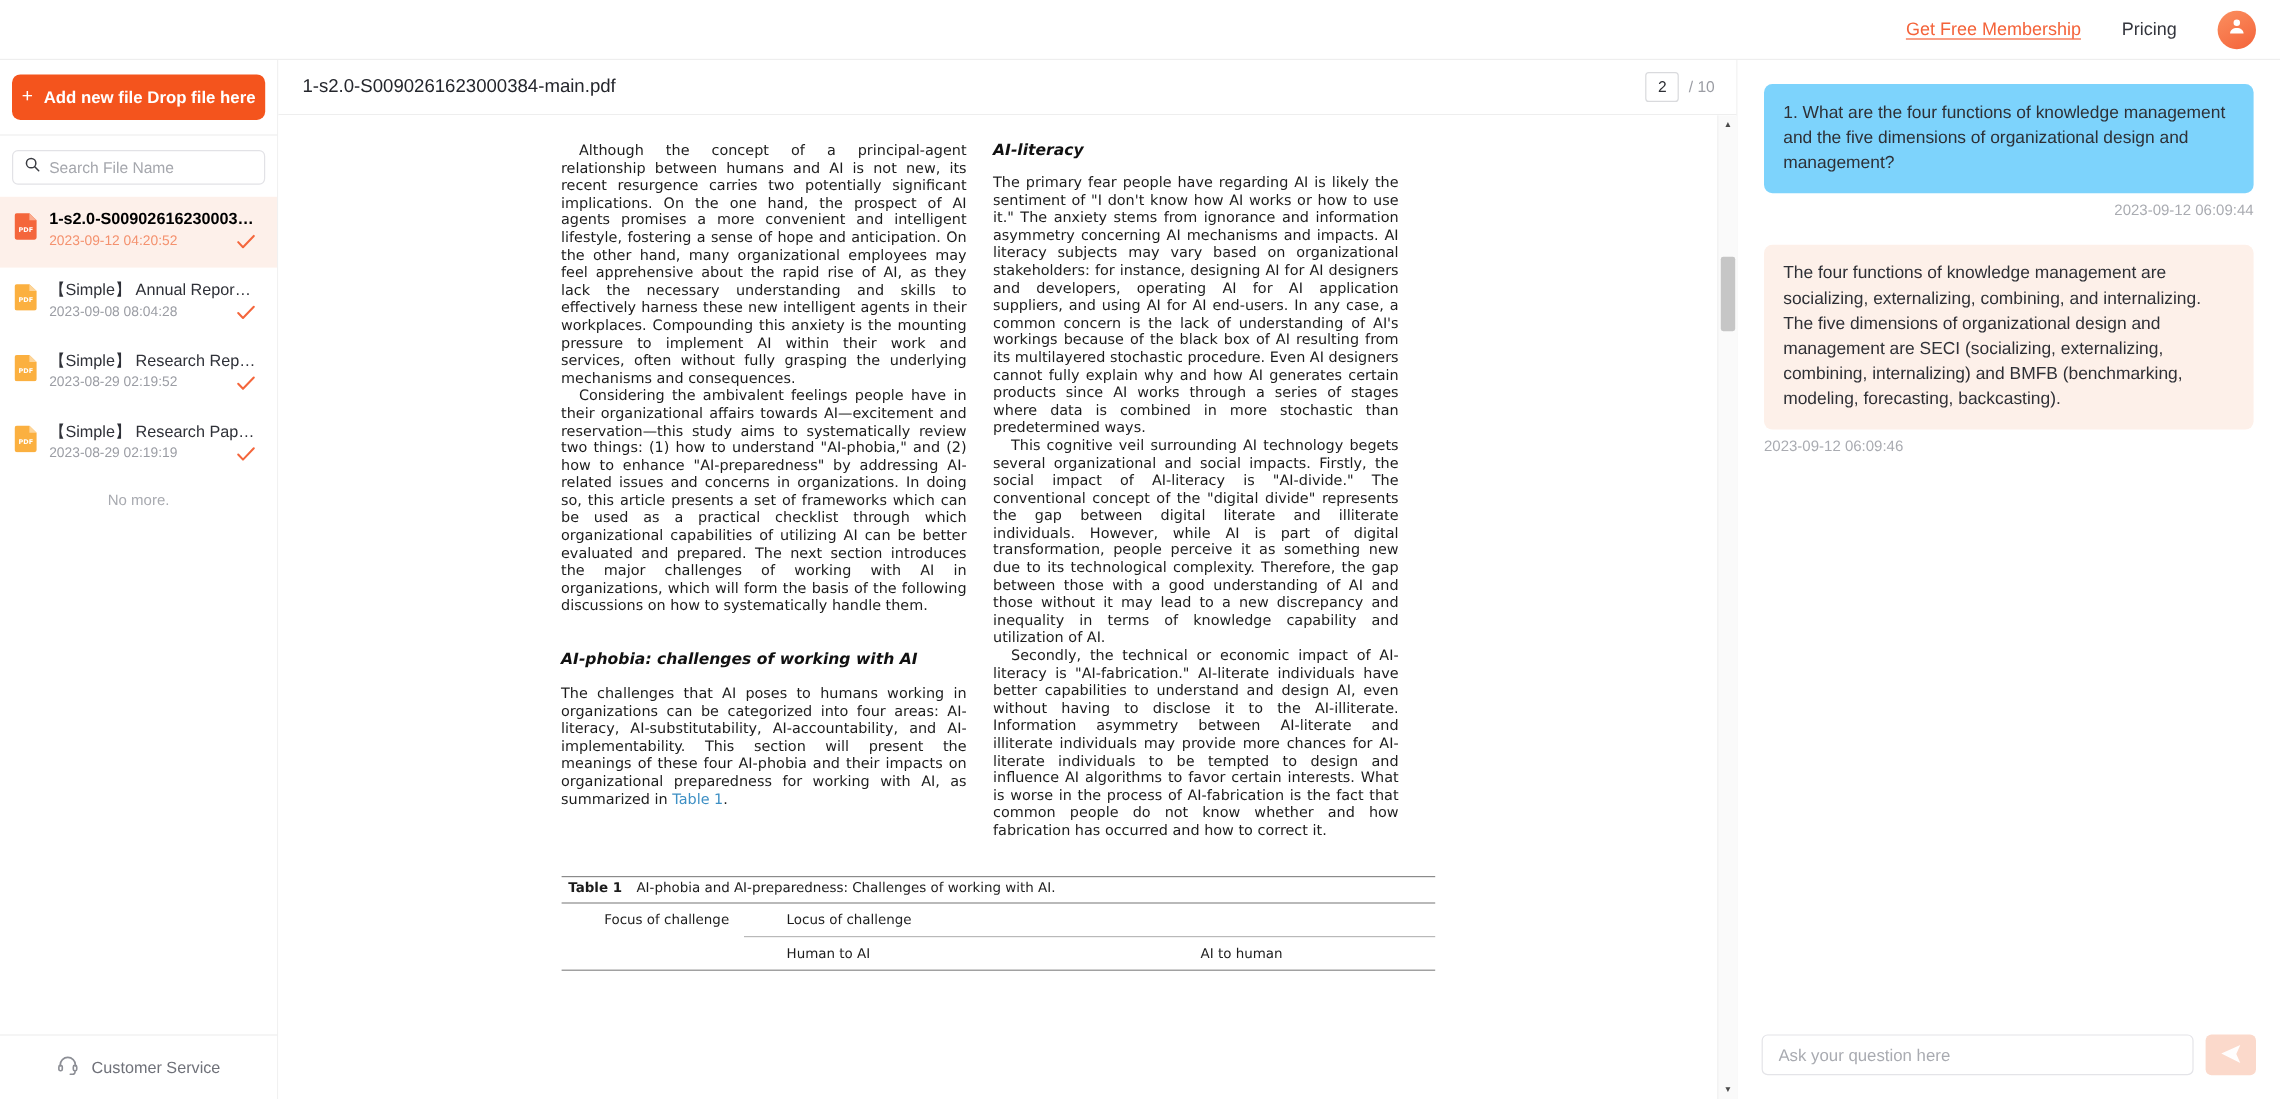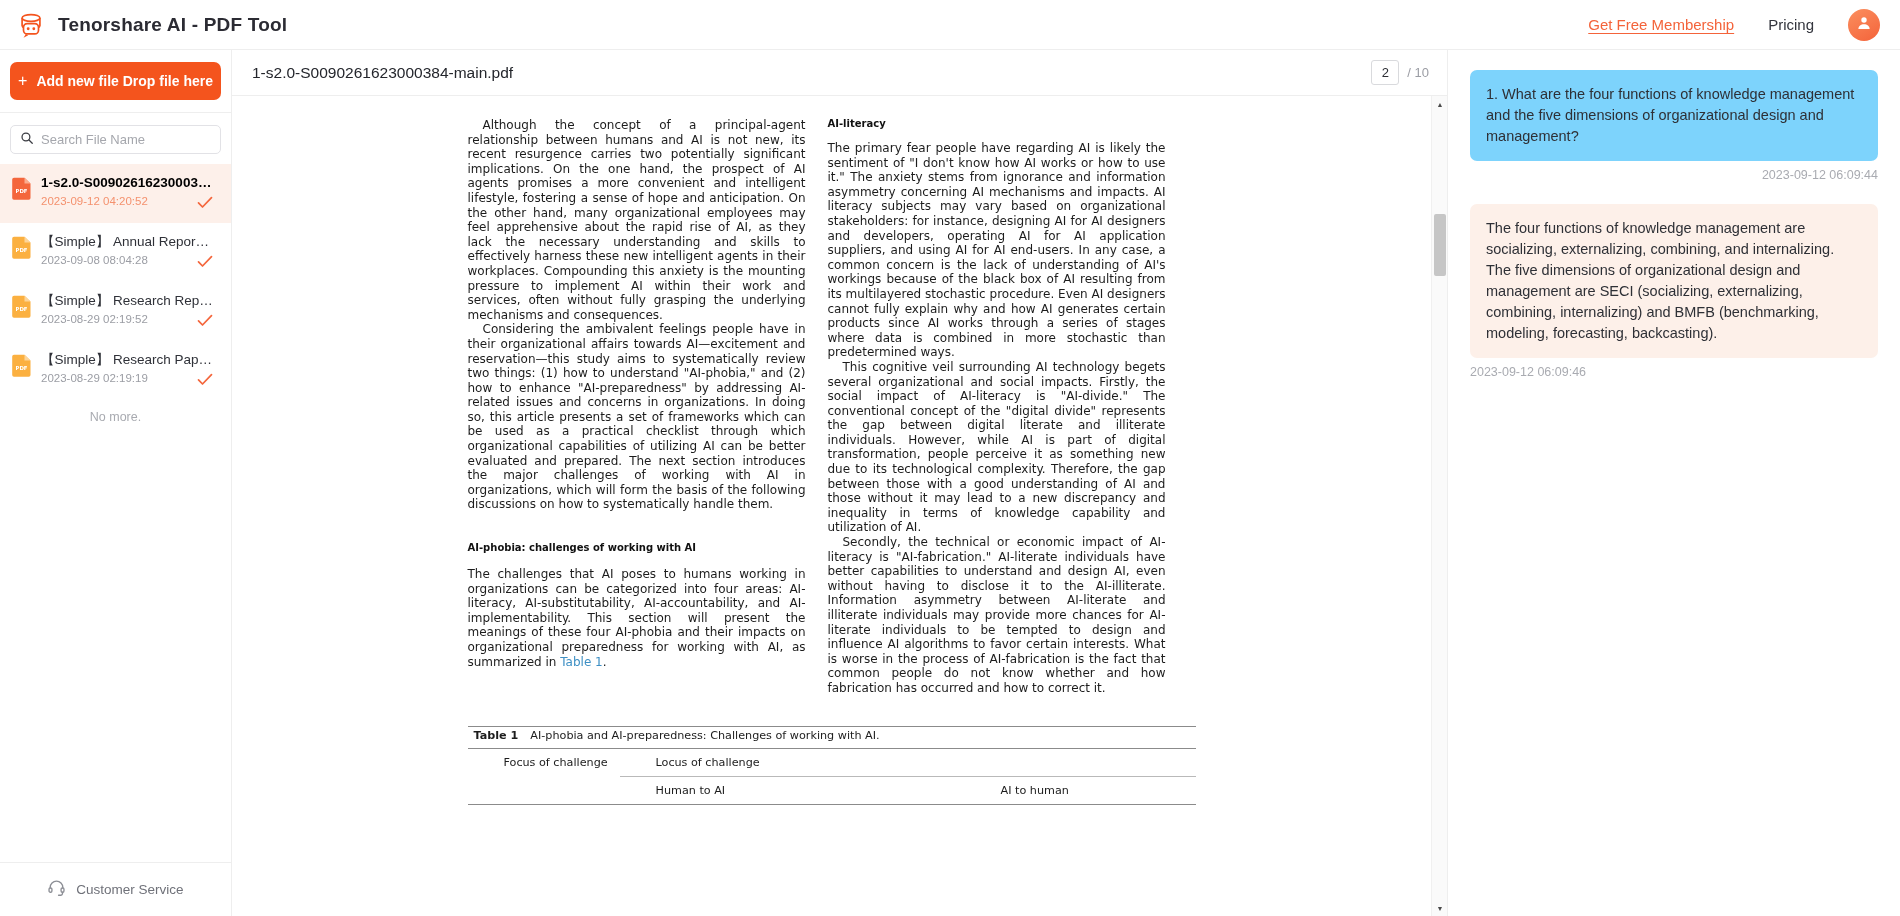--- a/index.html
+++ b/index.html
@@ -130,22 +130,23 @@
   }
   .cols { display: flex; gap: 22px; padding: 0 66px; }
   .col { width: 338px; }
   .ptext {
     font-size: 12px; line-height: 14.6px; color: #1c1c1c;
     text-align: justify; text-justify: inter-word;
     hyphens: none;
   }
   .ptext + .ptext { text-indent: 15px; }
   .sec-head {
-    font-size: 10px; font-weight: 700; color: #111;
+    font-size: 13px; font-weight: 700; color: #111;
     margin: 30px 0 14px 0;
+    font-style: italic;
   }
   .sec-head.tight { margin: 0 0 12px 0; }
   .tlink { color: #3d8fc4; }
   .tbl-wrap { padding: 0 66px; margin-top: 30px; }
   .tbl { width: 100%; font-size: 11.2px; color: #1c1c1c; }
   .tbl-cap { display: flex; gap: 12px; padding: 2px 6px 6px 6px; }
   .tbl-cap b { font-weight: 700; }
   .tbl-rule { height: 1px; background: #8b8b8b; }
   .tbl-rule.thin { background: #b9b9b9; }
   .tbl-row { display: flex; padding: 7px 6px; margin-left: 30px; }
@@ -206,33 +207,20 @@
     background: #fbd9cb; display: flex; align-items: center; justify-content: center;
     cursor: pointer;
   }
 </style>
 </head>
 <body>
 
 <div class="app">
 
   <div class="topbar">
-    <div class="brand">
-      <span>
-        <svg class="brand-logo" viewBox="0 0 32 32" fill="none">
-          <ellipse cx="16" cy="8.5" rx="9.5" ry="3.6" stroke="#f4541d" stroke-width="1.8"></ellipse>
-          <path d="M6.5 8.5v8.2c0 2 4.3 3.6 9.5 3.6s9.5-1.6 9.5-3.6V8.5" stroke="#f4541d" stroke-width="1.8"></path>
-          <rect x="8" y="14.5" width="16" height="11" rx="4" fill="#fff" stroke="#f4541d" stroke-width="1.8"></rect>
-          <circle cx="13" cy="20" r="1.5" fill="#f4541d"></circle>
-          <circle cx="19" cy="20" r="1.5" fill="#f4541d"></circle>
-          <path d="M10.5 25.5l-2.5 4 5-2.5z" fill="#f4541d"></path>
-        </svg>
-      </span>
-      <span class="brand-title">Tenorshare AI - PDF Tool</span>
-    </div>
     <div class="topbar-spacer"></div>
     <div class="topbar-right">
       <a class="membership-link">Get Free Membership</a>
       <a class="pricing-link">Pricing</a>
       <div class="avatar">
         <span>
           <svg width="18" height="18" viewBox="0 0 24 24" fill="#ffffff">
             <circle cx="12" cy="8" r="3.6"></circle>
             <path d="M4.5 20c0-4.1 3.4-6.3 7.5-6.3s7.5 2.2 7.5 6.3z"></path>
           </svg>
@@ -433,16 +421,26 @@
       <div class="chat-scroll">
         <div class="msg-block">
           <div class="bubble q">1. What are the four functions of knowledge management and the five dimensions of organizational design and management?</div>
           <div class="msg-time right">2023-09-12 06:09:44</div>
         </div>
         <div class="msg-block">
           <div class="bubble a">The four functions of knowledge management are socializing, externalizing, combining, and internalizing. The five dimensions of organizational design and management are SECI (socializing, externalizing, combining, internalizing) and BMFB (benchmarking, modeling, forecasting, backcasting).</div>
           <div class="msg-time">2023-09-12 06:09:46</div>
         </div>
       </div>
+      <div class="chat-input-row">
+        <input class="chat-input" type="text" placeholder="Ask your question here" style="">
+        <button class="send-btn">
+          <span>
+            <svg width="20" height="20" viewBox="0 0 24 24" fill="#ffffff">
+              <path d="M2.5 12L21.5 3.5l-4 9 4 9z" opacity="0.95"></path>
+            </svg>
+          </span>
+        </button>
+      </div>
     </div>
 
   </div>
 </div>
 
 </body></html>

